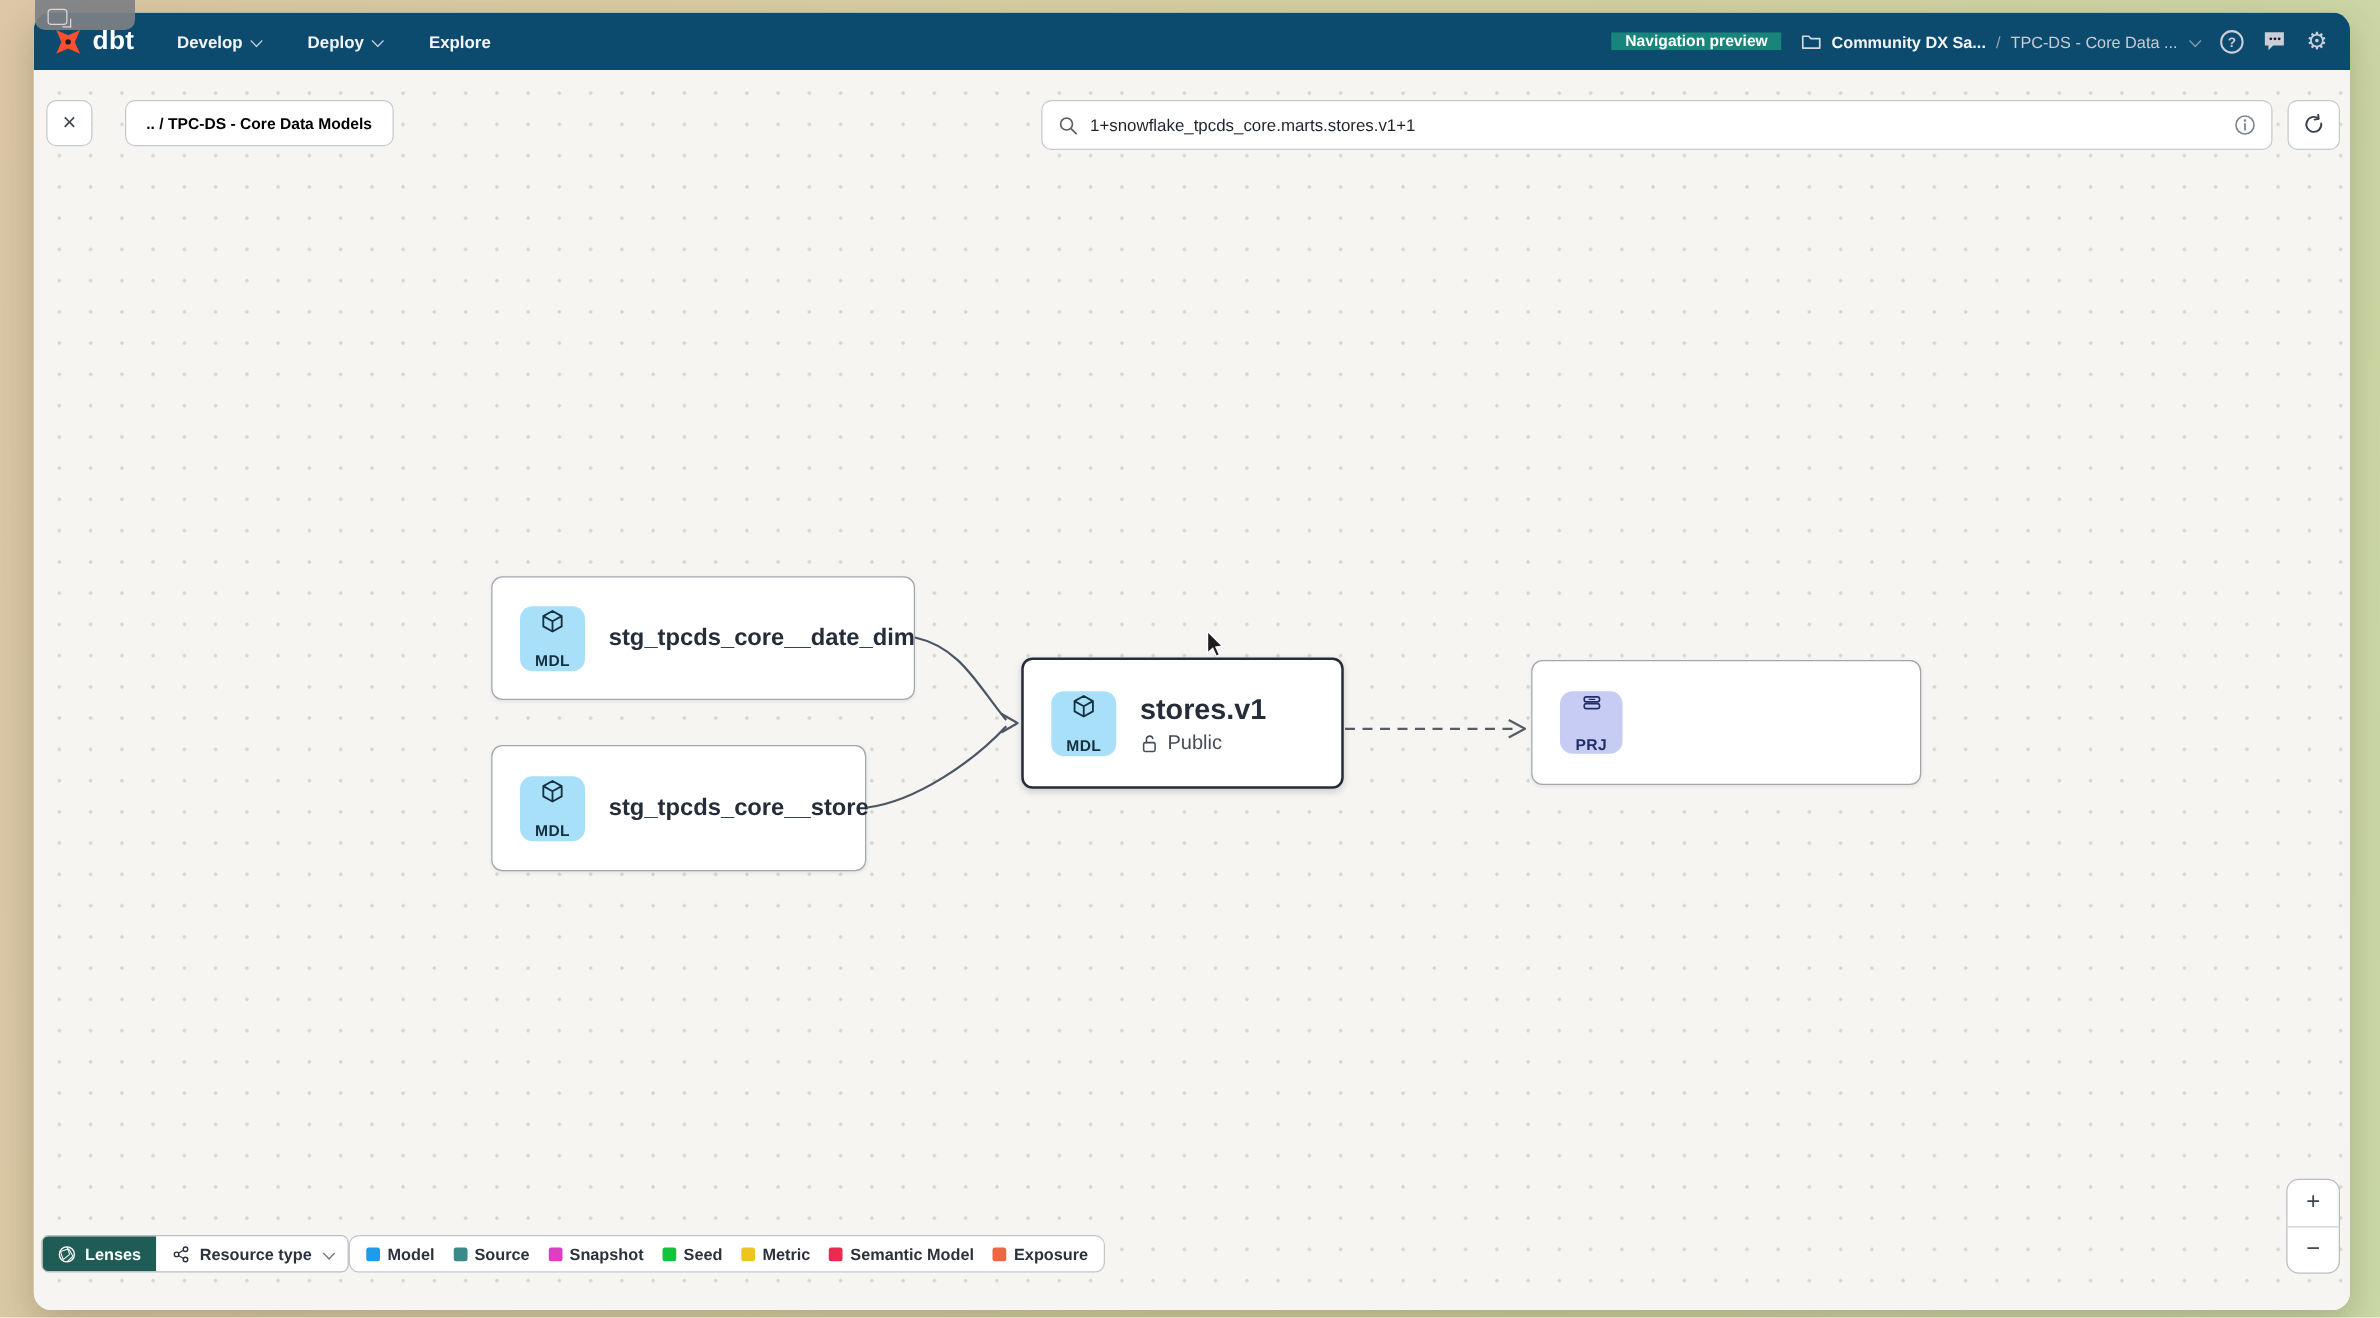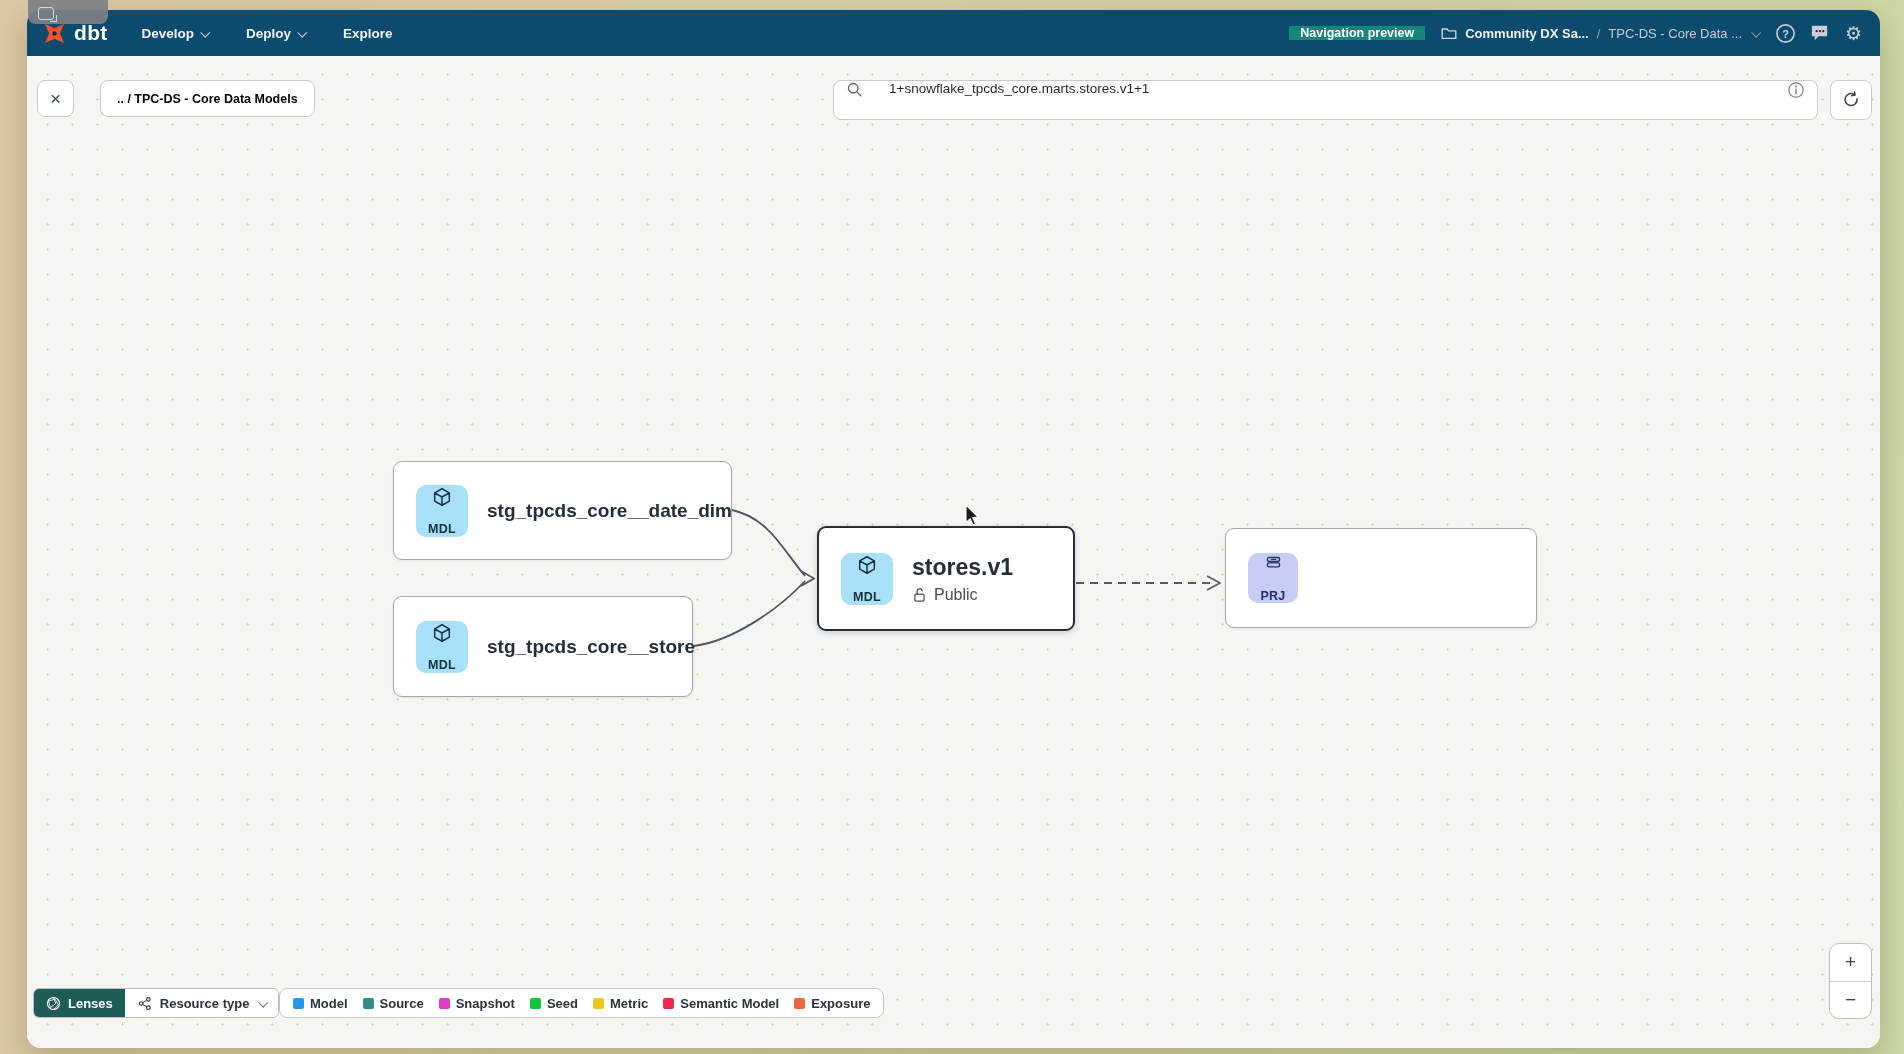--- a/index.html
+++ b/index.html
@@ -56,21 +56,21 @@
     background-size:25px 25px; background-position:8px 6px;
   }
 
   
   .toolbar{ position:absolute; left:10px; right:8px; top:24px; display:flex; align-items:flex-start; z-index:5;}
   .btn-white{ background:#fff; border:1px solid #c6c9cd; border-radius:8px; display:flex;
     align-items:center; justify-content:center; cursor:pointer;}
   .close-btn{ width:37px; height:37px; font-size:19px; color:#40474f;}
   .path-chip{ height:37px; margin-left:26px; padding:0 16px; font-size:12.5px; color:#000000; font-weight:bold;}
   .search-wrap{ margin-left:auto; width:985px; height:40px; background:#fff; border:1px solid #c6c9cd;
-    border-radius:8px; display:flex; align-items:flex-start; padding:0 12px; gap:26px;}
+    border-radius:8px; display:flex; align-items:center; padding:0 12px; gap:9px;}
   .search-wrap input{ border:none; outline:none; flex:1; font-family:inherit; font-size:13.5px; color:#1f242b; background:transparent;}
   .refresh-btn{ width:42px; height:40px; margin-left:12px;}
 
   
   .edges{ position:absolute; left:0; top:0; width:100%; height:100%; pointer-events:none; z-index:1;}
 
   
   .node{ position:absolute; background:#fff; border:1px solid #a3a7ad; border-radius:9px;
     display:flex; align-items:center; padding:0 20px 0 22px; gap:19px; z-index:3; cursor:pointer;
     box-shadow:0 1px 3px rgba(25,30,40,.07);}

